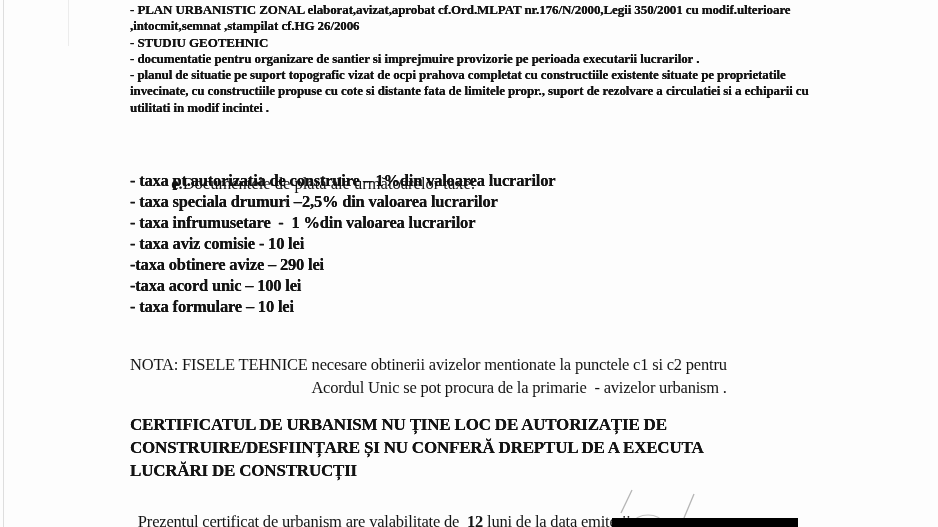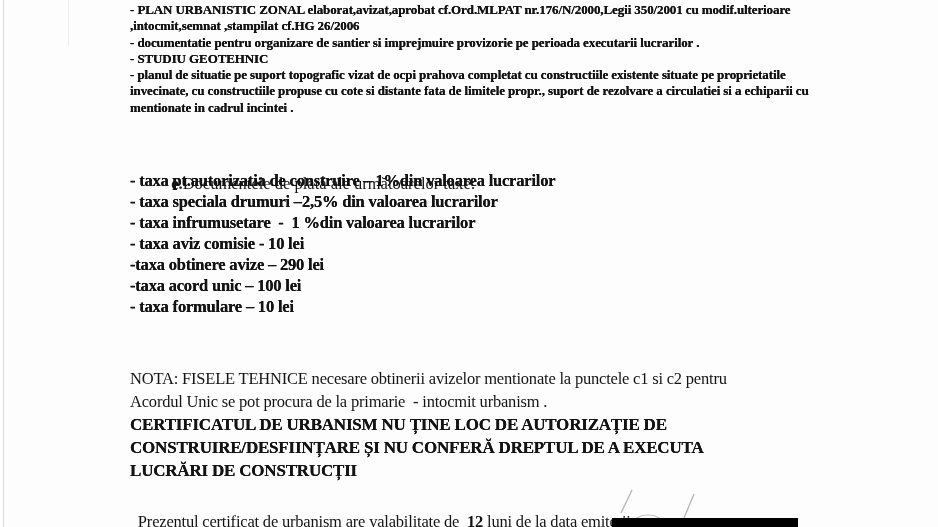--- a/index.html
+++ b/index.html
@@ -54,24 +54,25 @@
     left: 130px; top: 170px;
     font-weight: bold;
     font-size: 16.5px;
     line-height: 21px;
     letter-spacing: -0.2px;
     text-shadow: 0 0 0.3px #000;
   }
 
   
   .note-block {
-    left: 130px; top: 367px;
+    left: 130px; top: 353px;
     font-size: 16.5px;
     line-height: 23px;
     letter-spacing: -0.2px;
+    text-align: right;
   }
 
   
   .heading-block {
     left: 130px; top: 413px;
     width: 700px;
     text-align: left;
     font-weight: bold;
     font-size: 17px;
     line-height: 23px;
@@ -103,44 +104,44 @@
 </style>
 </head>
 <body style="background: rgb(253, 253, 253); color: rgb(20, 20, 20);">
 
 <div class="abs scan-edge"></div>
 <div class="abs scan-edge-2"></div>
 
 <section class="abs top-block">
   <div class="line">- PLAN URBANISTIC ZONAL elaborat,avizat,aprobat cf.Ord.MLPAT nr.176/N/2000,Legii 350/2001 cu modif.ulterioare</div>
   <div class="line">,intocmit,semnat ,stampilat cf.HG 26/2006</div>
+  <div class="line">- STUDIU GEOTEHNIC</div>
   <div class="line">- documentatie pentru organizare de santier si imprejmuire provizorie pe perioada executarii lucrarilor .</div>
-  <div class="line">- STUDIU GEOTEHNIC</div>
   <div class="line">- planul de situatie pe suport topografic vizat de ocpi prahova completat cu constructiile existente situate pe proprietatile</div>
   <div class="line">invecinate, cu constructiile propuse cu cote si distante fata de limitele propr., suport de rezolvare a circulatiei si a echiparii cu</div>
-  <div class="line">mentionate in cadrul incintei .</div>
+  <div class="line">utilitati in modif incintei .</div>
 </section>
 
 <section class="abs pay-intro">
   <span class="b">e.</span><span>Documentele de plată ale următoarelor taxe:</span>
 </section>
 
 <section class="abs tax-list">
   <div class="line">- taxa pt.autorizatia de construire – 1%din valoarea lucrarilor</div>
   <div class="line">- taxa speciala drumuri –2,5% din valoarea lucrarilor</div>
   <div class="line">- taxa infrumusetare  -  1 %din valoarea lucrarilor</div>
   <div class="line">- taxa aviz comisie - 10 lei</div>
   <div class="line">-taxa obtinere avize – 290 lei</div>
   <div class="line">-taxa acord unic – 100 lei</div>
   <div class="line">- taxa formulare – 10 lei</div>
 </section>
 
 <section class="abs note-block">
   <div class="line">NOTA: FISELE TEHNICE necesare obtinerii avizelor mentionate la punctele c1 si c2 pentru</div>
-  <div class="line">Acordul Unic se pot procura de la primarie  - intocmit urbanism .</div>
+  <div class="line">Acordul Unic se pot procura de la primarie  - avizelor urbanism .</div>
 </section>
 
 <section class="abs heading-block">
   <div>CERTIFICATUL DE URBANISM NU ȚINE LOC DE AUTORIZAȚIE DE</div>
   <div>CONSTRUIRE/DESFIINȚARE ȘI NU CONFERĂ DREPTUL DE A EXECUTA</div>
   <div>LUCRĂRI DE CONSTRUCȚII</div>
 </section>
 
 <section class="abs validity-line">
   <span>Prezentul certificat de urbanism are valabilitate de  </span><span class="b">12</span><span> luni de la data emiterii.</span>

